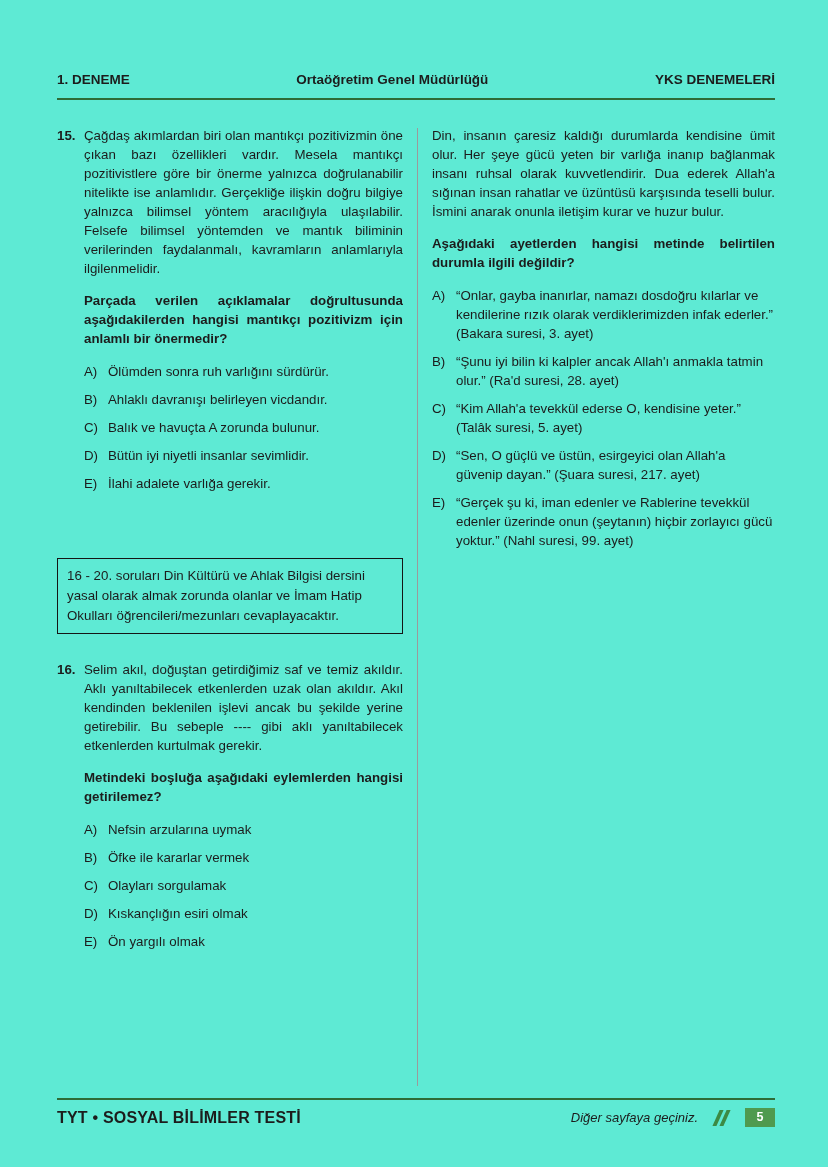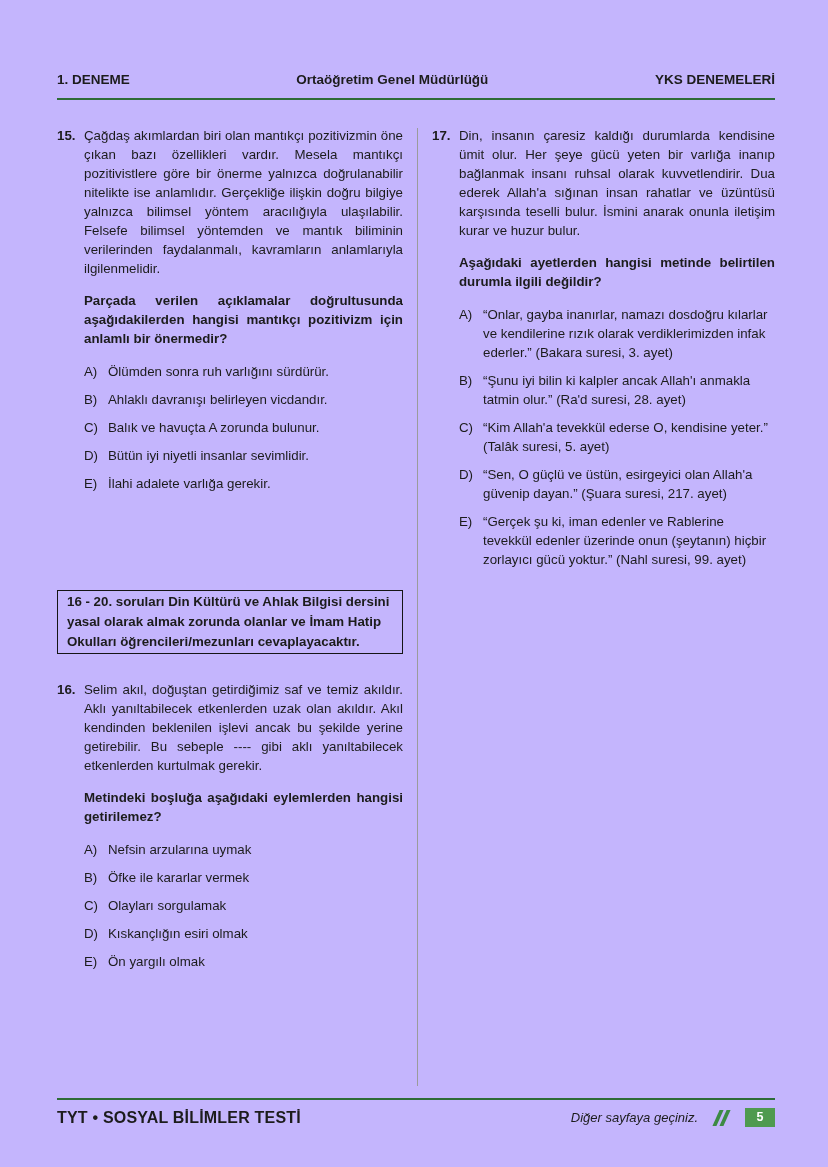--- a/index.html
+++ b/index.html
@@ -2,21 +2,21 @@
 <html><head>
 <meta charset="utf-8">
 <style>
   * { box-sizing: border-box; }
   html,body { margin:0; padding:0; background:#f3f3f1; }
   body { font-family:"Liberation Sans", sans-serif; }
   .page {
     position:relative;
     width:828px; height:1167px;
     margin:0 auto;
-    background:#c4b5fd;
+    background:#5eead4;
     padding:70px 53px 0 57px;
     color:#1c1c1c;
     font-size:13.3px;
     line-height:19px;
   }
   
   .header {
     display:flex; justify-content:space-between; align-items:baseline;
     border-bottom:2.5px solid #2e6b37;
     padding-bottom:9px;
@@ -33,23 +33,23 @@
   .qnum { width:27px; flex-shrink:0; font-weight:bold; }
   .qcontent { flex:1; }
   .qbody { text-align:justify; margin:0 0 13px 0; }
   .qstem { font-weight:bold; text-align:justify; margin:0 0 14px 0; }
   .option { display:flex; margin-bottom:9px; }
   .optletter { width:24px; flex-shrink:0; }
   .opttext { flex:1; }
   
   .notice-box {
     border:1.6px solid #151515;
-    padding:1px 9px;
-    font-weight:bold;
-    margin:88px 0 26px 0;
+    padding:7px 9px;
+    font-weight:normal;
+    margin:56px 0 26px 0;
     line-height:20px;
   }
   .q16-block { margin-top:0; }
   
   .footer {
     position:absolute;
     left:57px; right:53px; top:1098px;
     border-top:2.5px solid #2e6b37;
     padding-top:8px;
     display:flex; justify-content:space-between; align-items:center;
@@ -138,21 +138,20 @@
           </div>
         </div>
       </div>
     </div>
 
     <div class="divider"></div>
 
     <div class="col-right">
 
       <div class="question">
-        <div class="qnum">17.</div>
         <div class="qcontent">
           <p class="qbody">Din, insanın çaresiz kaldığı durumlarda kendisine ümit olur. Her şeye gücü yeten bir varlığa inanıp bağlanmak insanı ruhsal olarak kuvvetlendirir. Dua ederek Allah'a sığınan insan rahatlar ve üzüntüsü karşısında teselli bulur. İsmini anarak onunla iletişim kurar ve huzur bulur.</p>
           <p class="qstem">Aşağıdaki ayetlerden hangisi metinde belirtilen durumla ilgili değildir?</p>
           <div class="option">
             <span class="optletter">A)</span>
             <span class="opttext">“Onlar, gayba inanırlar, namazı dosdoğru kılarlar ve kendilerine rızık olarak verdiklerimizden infak ederler.” (Bakara suresi, 3. ayet)</span>
           </div>
           <div class="option">
             <span class="optletter">B)</span>
             <span class="opttext">“Şunu iyi bilin ki kalpler ancak Allah'ı anmakla tatmin olur.” (Ra'd suresi, 28. ayet)</span>

